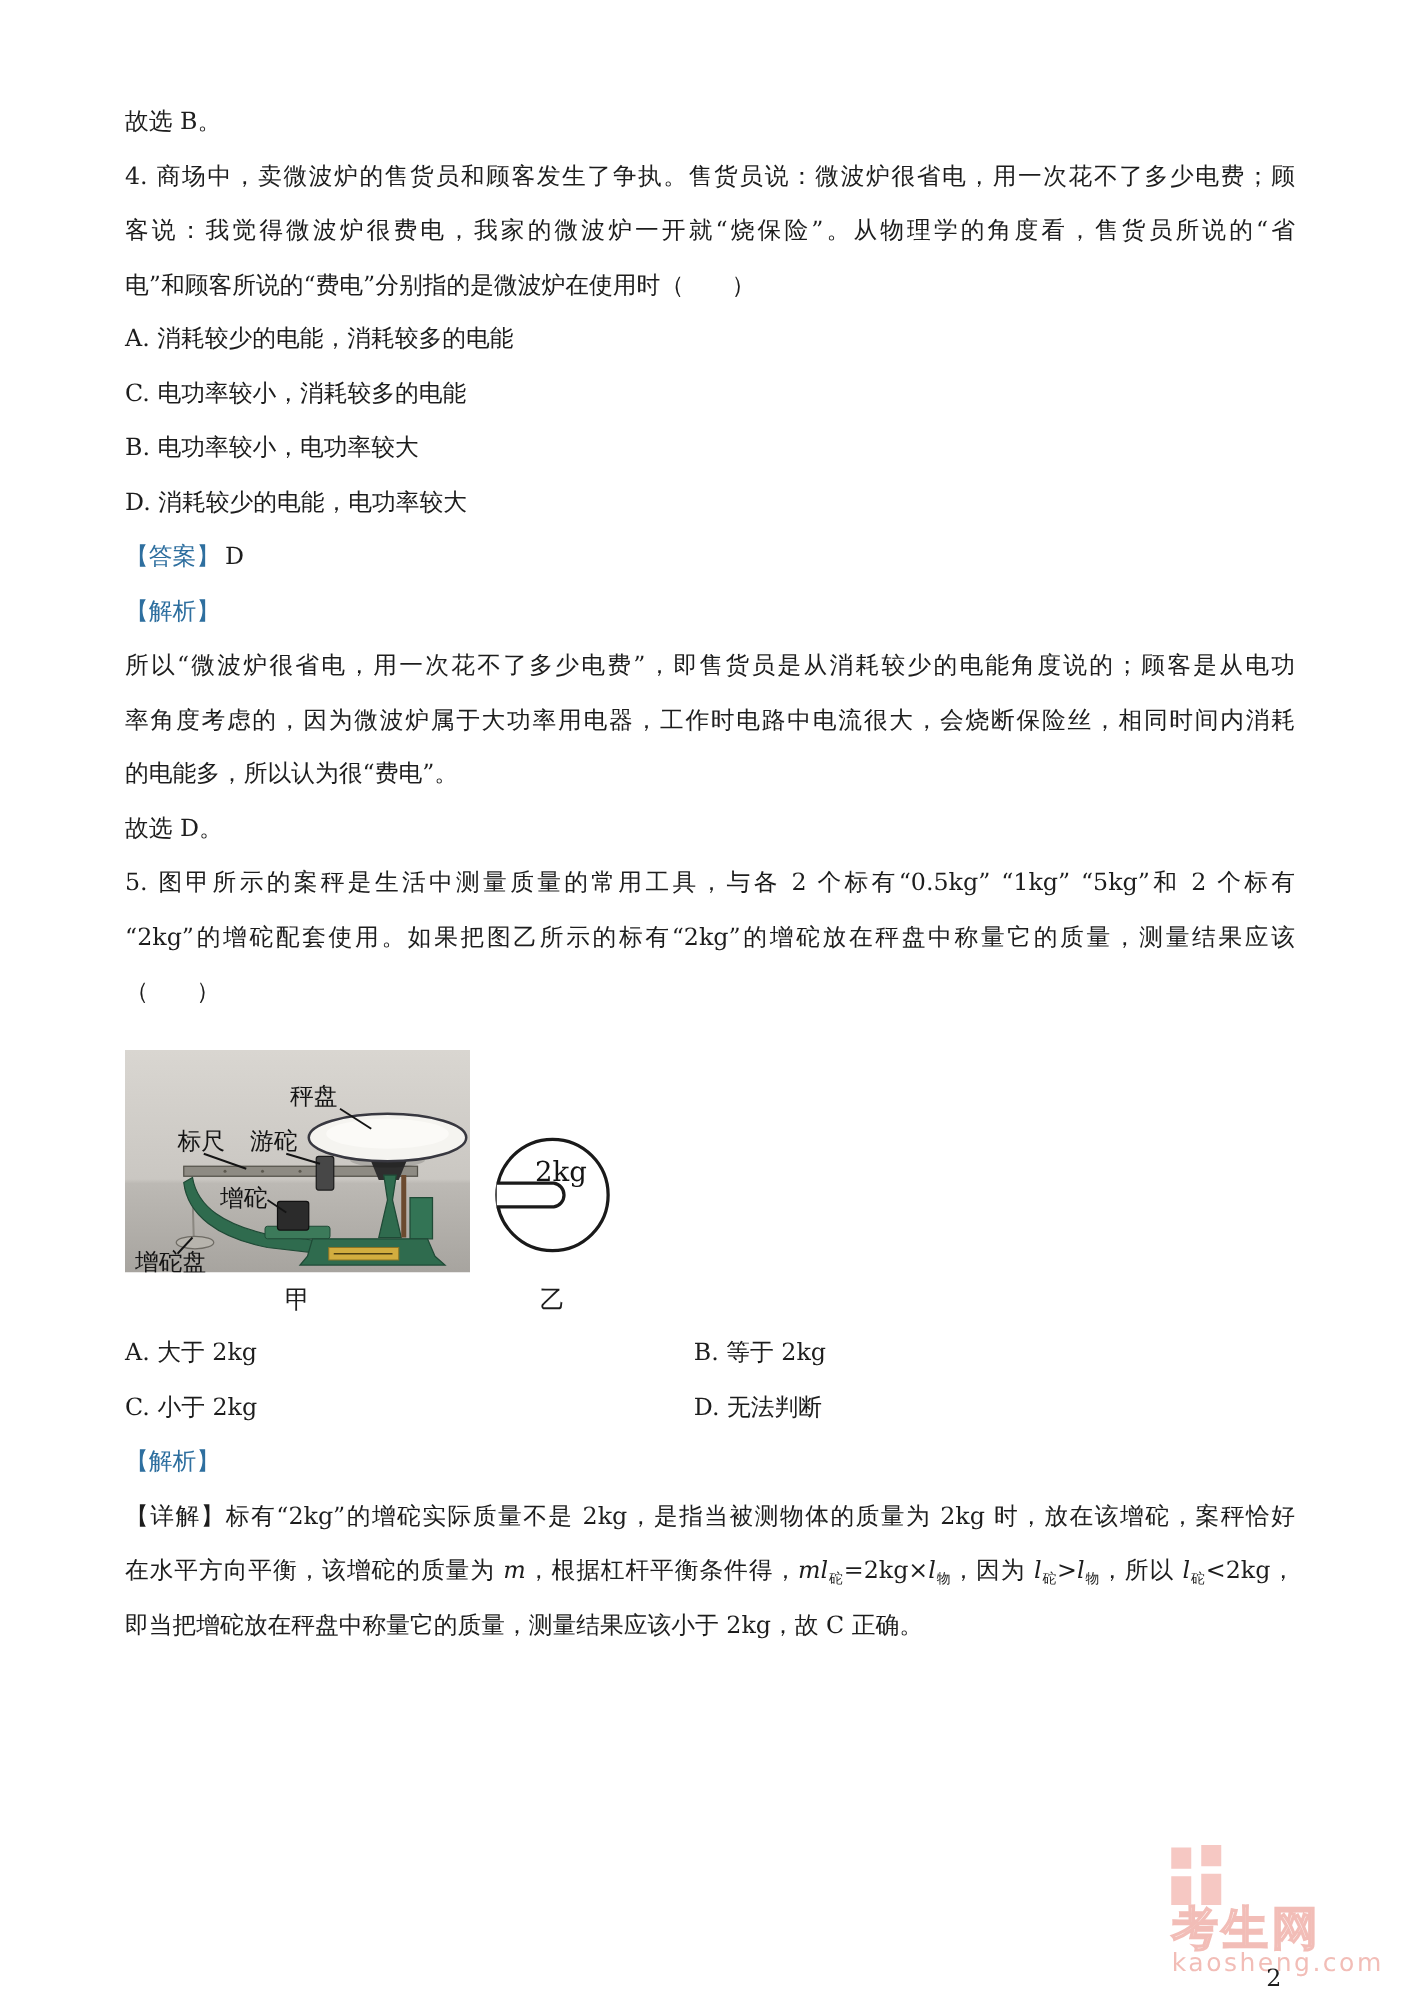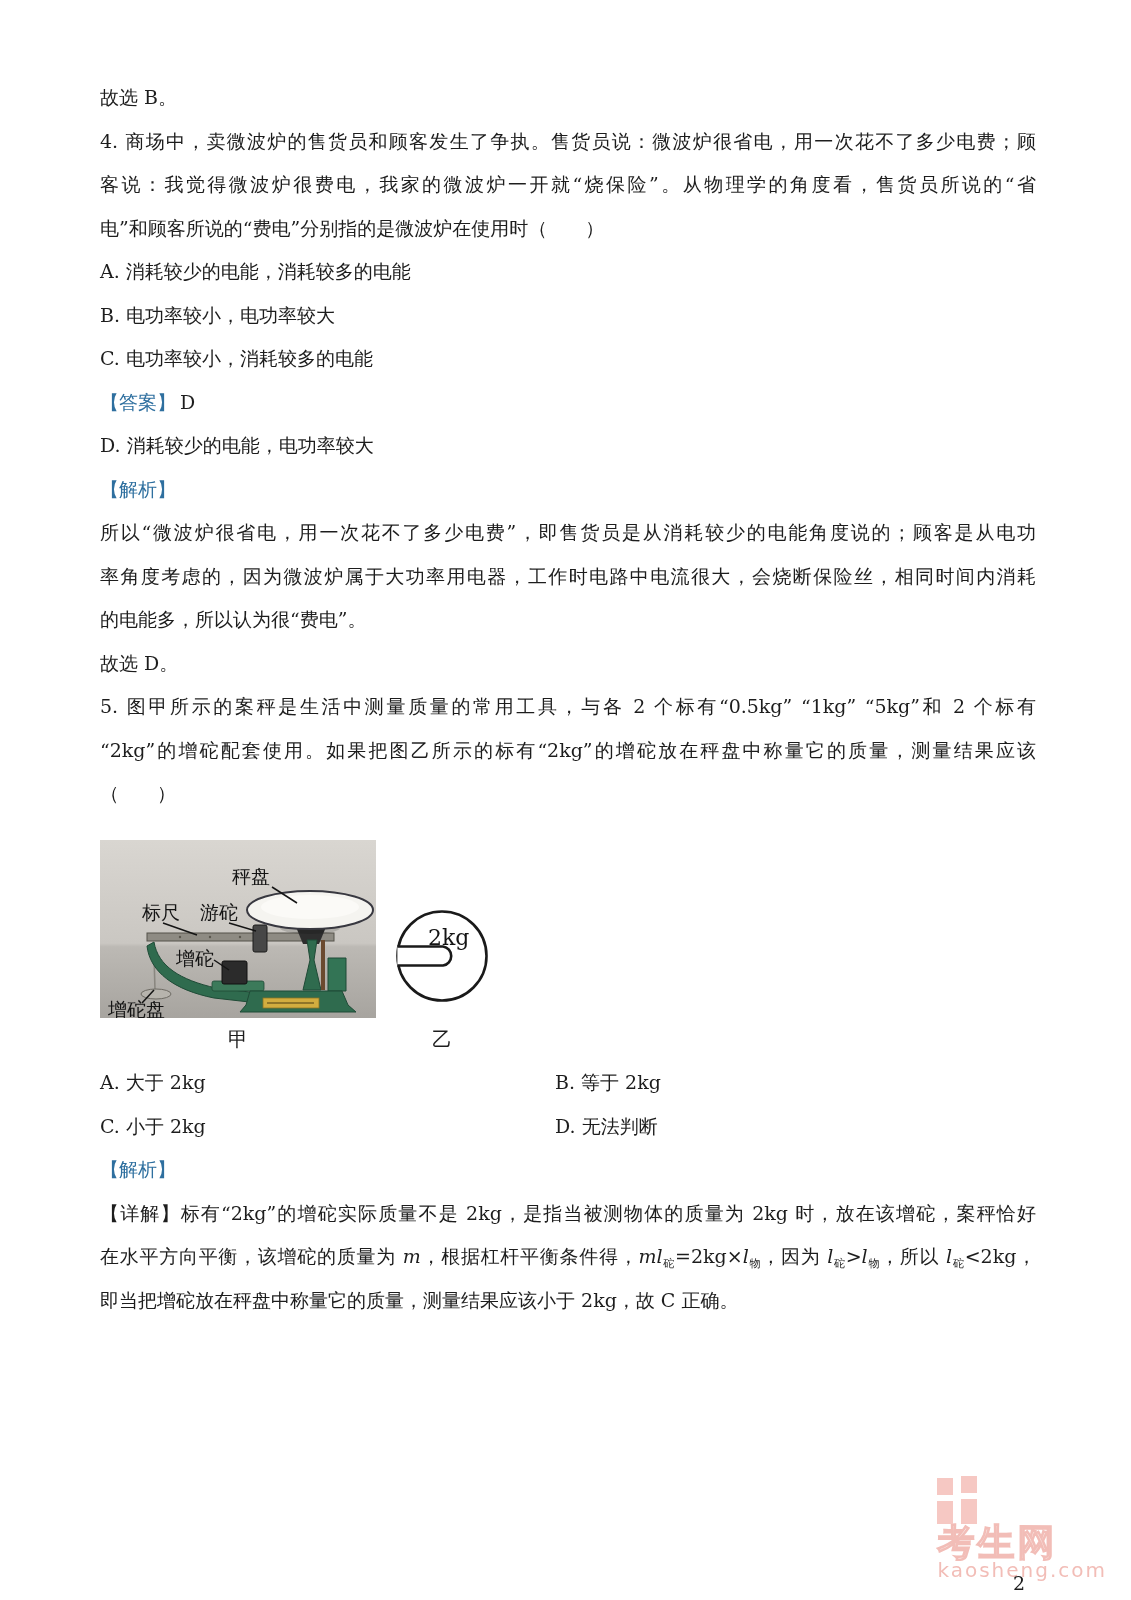--- a/index.html
+++ b/index.html
@@ -52,27 +52,27 @@
 <div class="page">
   <div class="content">
 
     <div class="line">故选 B。</div>
 
     <div class="line j">4. 商场中，卖微波炉的售货员和顾客发生了争执。售货员说：微波炉很省电，用一次花不了多少电费；顾</div>
     <div class="line j">客说：我觉得微波炉很费电，我家的微波炉一开就“烧保险”。从物理学的角度看，售货员所说的“省</div>
     <div class="line">电”和顾客所说的“费电”分别指的是微波炉在使用时（　　）</div>
 
     <div class="line">A. 消耗较少的电能，消耗较多的电能</div>
+    <div class="line">C. 电功率较小，消耗较多的电能</div>
     <div class="line">B. 电功率较小，电功率较大</div>
-    <div class="line">C. 电功率较小，消耗较多的电能</div>
+    <div class="line">D. 消耗较少的电能，电功率较大</div>
+
     <div class="line">
       <span class="blue">【答案】</span><span class="ans-val">D</span>
     </div>
-
-    <div class="line">D. 消耗较少的电能，电功率较大</div>
     <div class="line">
       <span class="blue">【解析】</span>
     </div>
 
     <div class="line j">所以“微波炉很省电，用一次花不了多少电费”，即售货员是从消耗较少的电能角度说的；顾客是从电功</div>
     <div class="line j">率角度考虑的，因为微波炉属于大功率用电器，工作时电路中电流很大，会烧断保险丝，相同时间内消耗</div>
     <div class="line">的电能多，所以认为很“费电”。</div>
     <div class="line">故选 D。</div>
 
     <div class="line j">5. 图甲所示的案秤是生活中测量质量的常用工具，与各 2 个标有“0.5kg” “1kg” “5kg”和 2 个标有</div>

